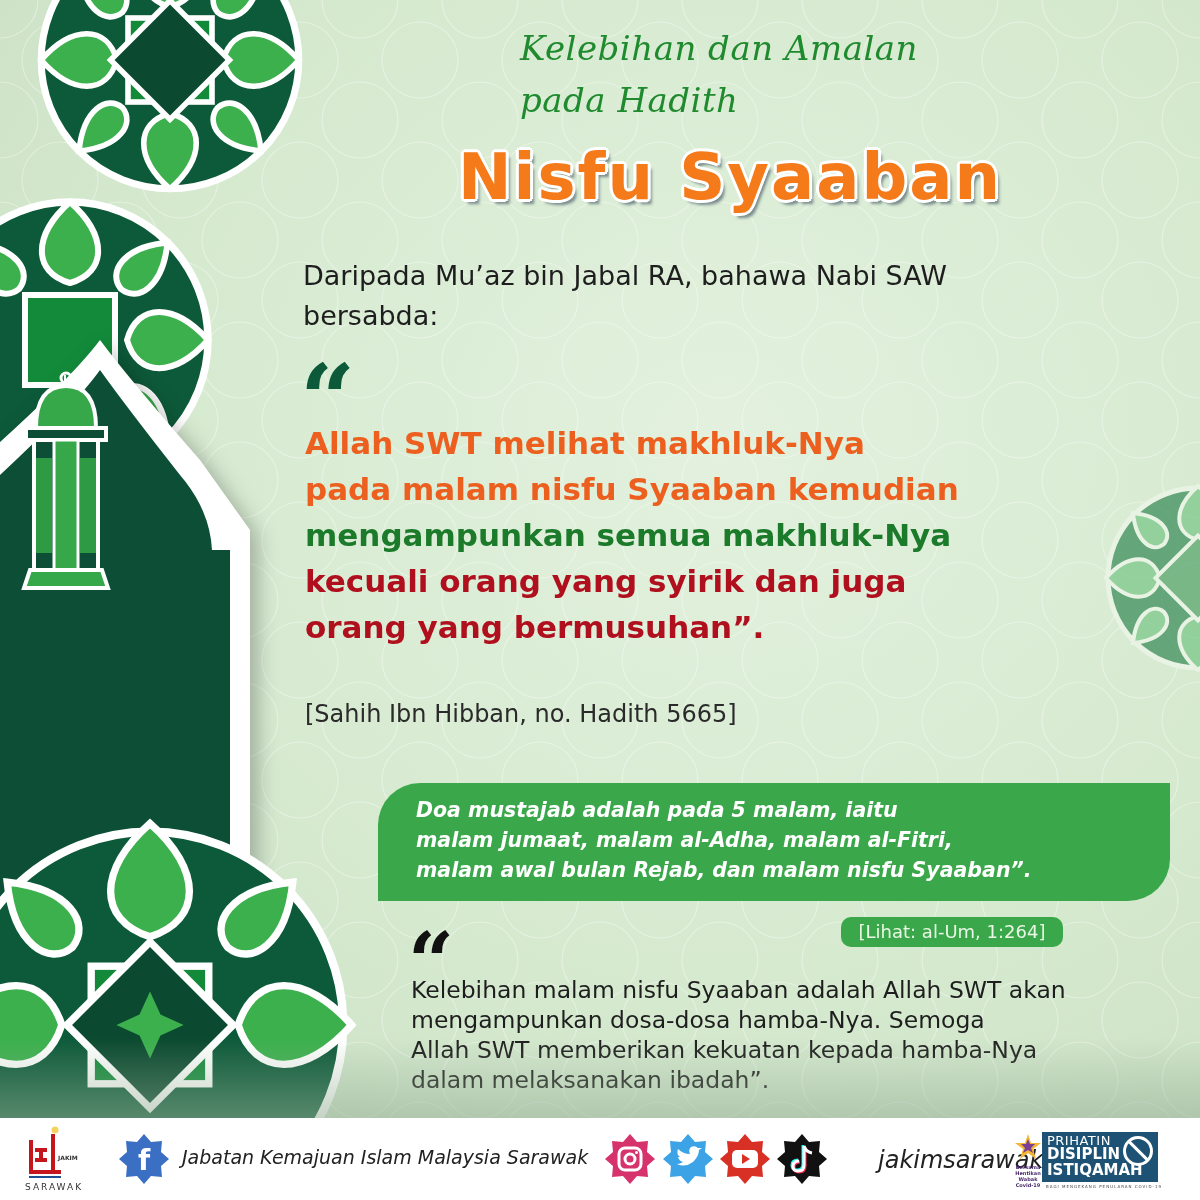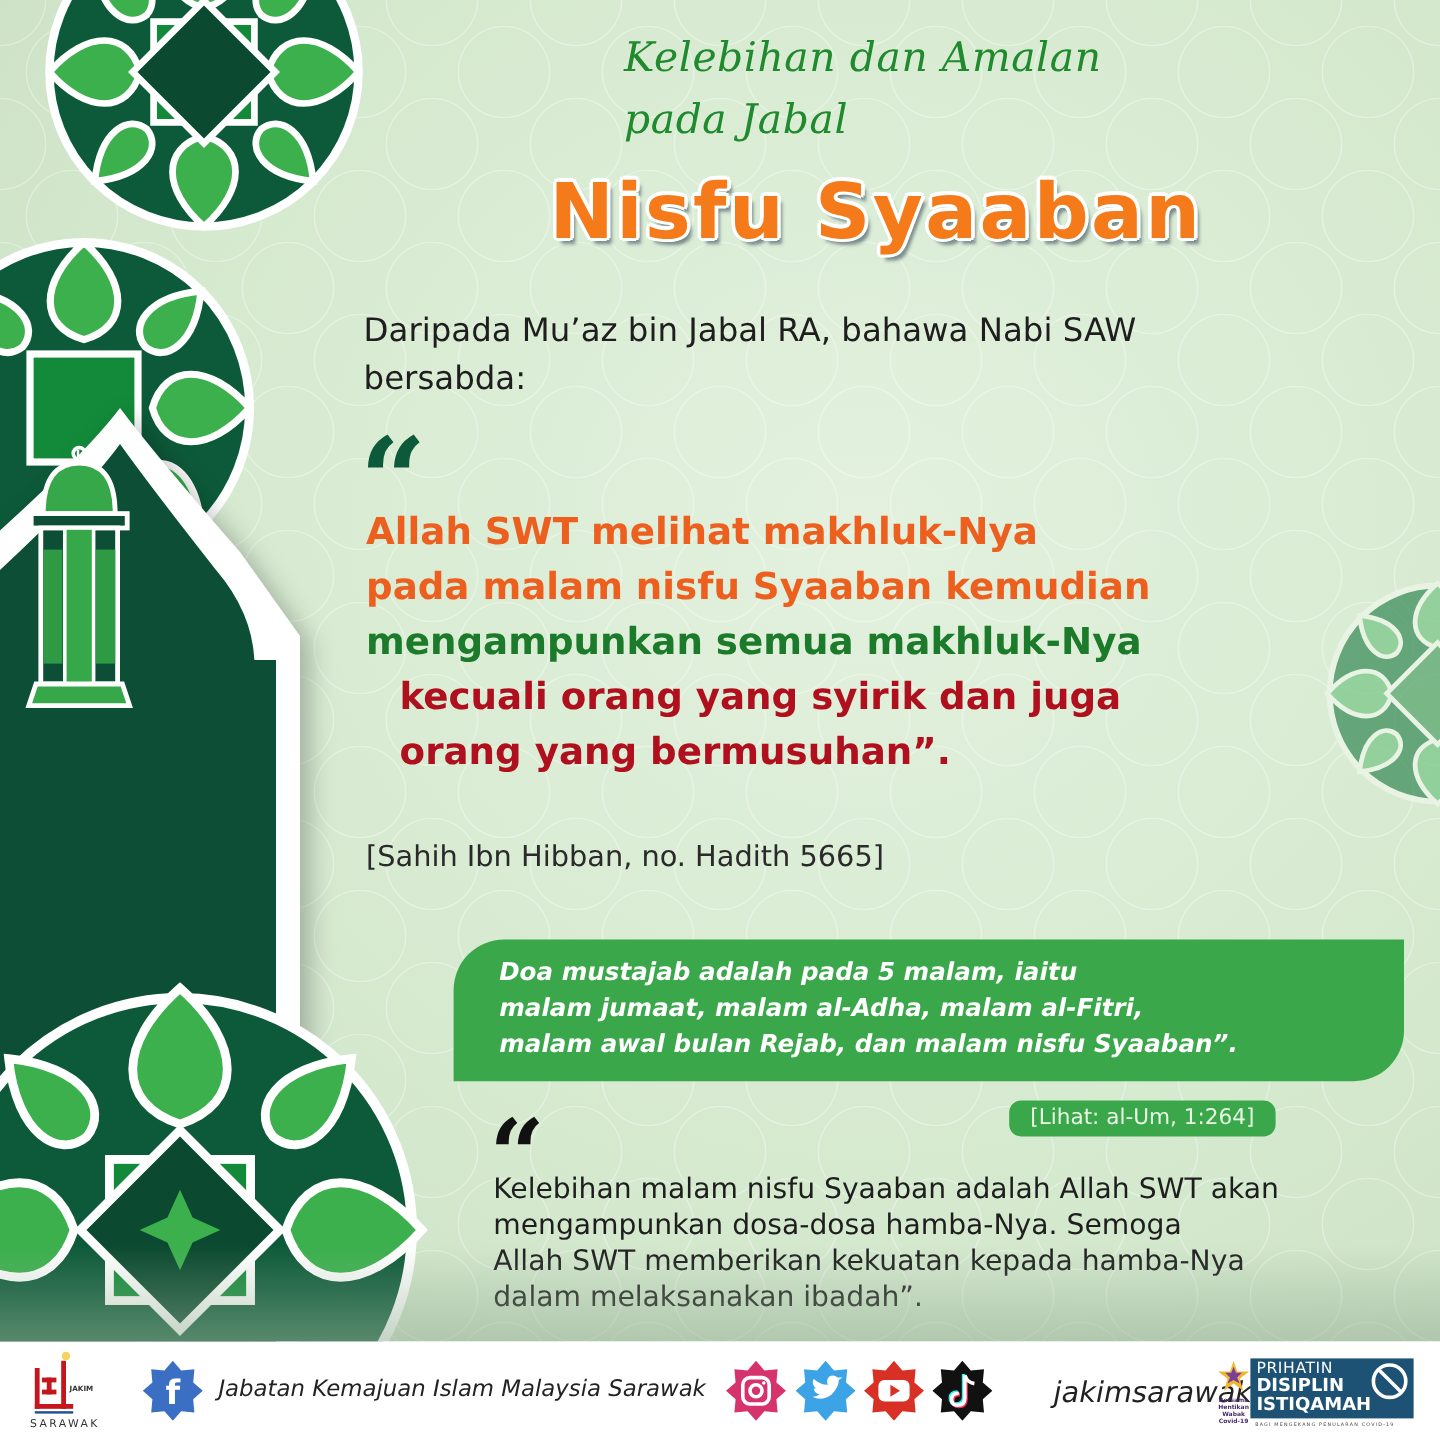--- a/index.html
+++ b/index.html
@@ -63,21 +63,21 @@
   .qm1 { left: 300px; top: 352px; color: #0d5a3a; }
   .qm2 { left: 408px; top: 922px; color: #111; font-size: 80px; }
 
   .hadith {
     position: absolute; left: 305px; top: 420px; width: 780px;
     font-weight: bold; font-size: 31px; line-height: 46px;
   }
   .hadith .line { display: block; white-space: nowrap; }
   .c-orange { color: #ec5f1e; }
   .c-green { color: #1c7a2b; }
-  .c-red { color: #b0101e; margin-left: 28px; }
+  .c-red { color: #b0101e; }
 
   .source1 {
     position: absolute; left: 305px; top: 700px;
     font-size: 24px; color: #2a2a2a;
   }
   .opinion-label {
     position: absolute; left: 370px; top: 741px;
     font-size: 21px; color: #1e1e1e; white-space: nowrap;
   }
   .doa-box {
@@ -120,21 +120,21 @@
     position: absolute; left: 182px; top: 28px; font-style: italic;
     font-size: 19px; color: #222; white-space: nowrap;
   }
   .footer-handle {
     position: absolute; left: 836px; top: 28px; font-style: italic;
     font-size: 24px; color: #222; margin-left: 42px;
   }
   .covid-logo { position: absolute; left: 1013px; top: 14px; width: 30px; height: 60px; }
   .covid-logo .txt { position: absolute; left: 0; top: 32px; font-size: 5px; line-height: 6px; color: #4a2a6a; font-weight: bold; text-align: center; width: 30px; }
   .prihatin {
-    position: absolute; left: 1042px; top: 14px; width: 136px; height: 50px;
+    position: absolute; left: 1042px; top: 14px; width: 116px; height: 50px;
     background: #1d5274; color: #fff; padding: 2px 0 0 5px;
   }
   .prihatin .p1 { font-size: 13px; line-height: 13px; letter-spacing: 0.5px; }
   .prihatin .p2 { font-size: 15px; line-height: 15px; font-weight: bold; }
   .prihatin .p3 { font-size: 15px; line-height: 16px; font-weight: bold; }
   .prihatin .badge {
     position: absolute; right: 5px; top: 4px; width: 30px; height: 30px;
     border-radius: 50%; border: 3px solid #fff;
   }
   .prihatin .badge::after {
@@ -227,21 +227,21 @@
       <path d="M35 35 C65 38 75 55 66 66 C55 75 38 65 35 35Z"></path>
       <path d="M35 165 C65 162 75 145 66 134 C55 125 38 135 35 165Z"></path>
       <path d="M100 8 C125 30 125 55 100 62 C75 55 75 30 100 8Z"></path>
       <path d="M100 192 C125 170 125 145 100 138 C75 145 75 170 100 192Z"></path>
     </g>
     <rect x="70" y="70" width="60" height="60" fill="#5aa66f" stroke="#eef6ea" stroke-width="4" transform="rotate(45 100 100)"></rect>
   </svg>
 
   <div class="subtitle">
     <div>Kelebihan dan Amalan</div>
-    <div>pada Jabal</div>
+    <div>pada Hadith</div>
   </div>
   <div class="title">Nisfu Syaaban</div>
 
   <div class="intro">
     <div>Daripada Mu’az bin Jabal RA, bahawa Nabi SAW</div>
     <div>bersabda:</div>
   </div>
 
   <div class="quote-mark qm1">“</div>
 

